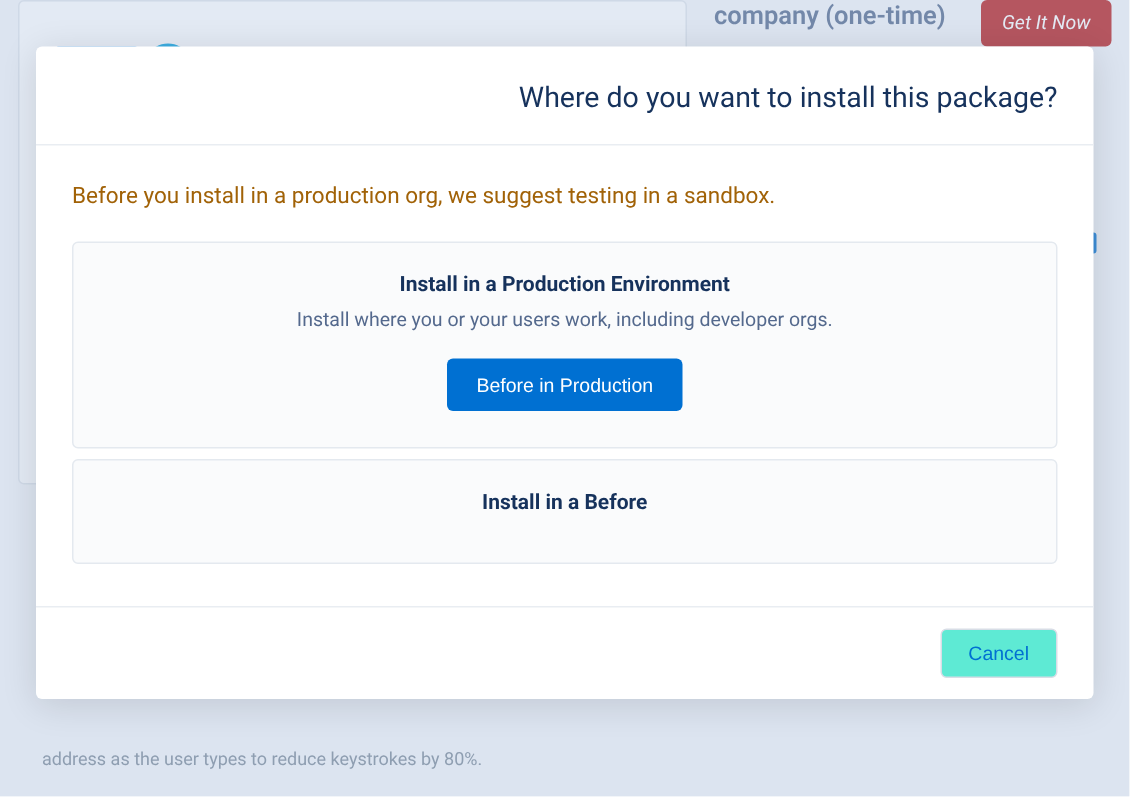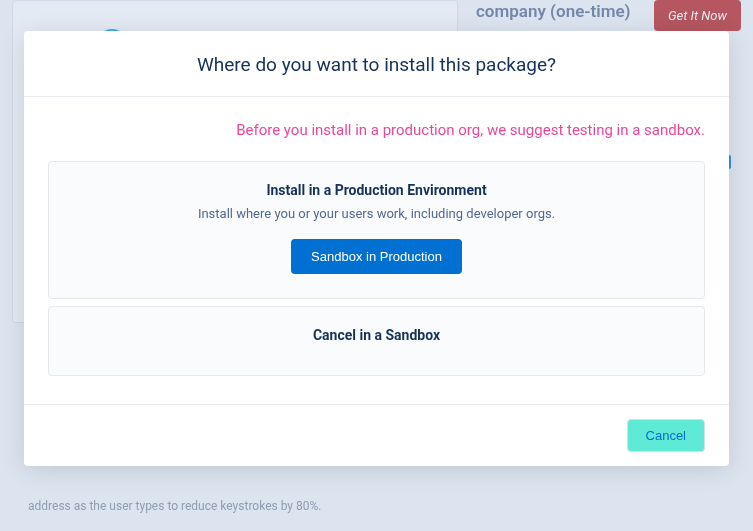--- a/index.html
+++ b/index.html
@@ -103,34 +103,34 @@
       position: absolute;
       top: 31px;
       left: 24px;
       width: 705px;
       background: #fff;
       border-radius: 4px;
       box-shadow: 0 4px 24px rgba(0,0,0,0.12);
     }
     .modal-header {
       padding: 22px 24px 20px;
-      text-align: center;
+      text-align: right;
       border-bottom: 1px solid #e9edf2;
     }
     .modal-title {
       font-size: 19px;
       font-weight: 400;
       color: #16325c;
     }
     .modal-body {
       padding: 24px 24px 28px;
     }
     .pre-text {
-      text-align: right;
-      color: #ec4899;
+      text-align: left;
+      color: #a16207;
       font-size: 15px;
       margin-bottom: 22px;
     }
     .option-card {
       border: 1px solid #e4e9ef;
       border-radius: 4px;
       background: #fafbfc;
       padding: 20px 20px 24px;
       text-align: center;
       margin-bottom: 7px;
@@ -229,23 +229,23 @@
 <div class="modal">
   <div class="modal-header">
     <h2 class="modal-title">Where do you want to install this package?</h2>
   </div>
   <div class="modal-body">
     <p class="pre-text">Before you install in a production org, we suggest testing in a sandbox.</p>
 
     <div class="option-card">
       <div class="option-title">Install in a Production Environment</div>
       <div class="option-desc">Install where you or your users work, including developer orgs.</div>
-      <button class="btn-primary">Sandbox in Production</button>
+      <button class="btn-primary">Before in Production</button>
     </div>
 
     <div class="option-card">
-      <div class="option-title">Cancel in a Sandbox</div>
+      <div class="option-title">Install in a Before</div>
     </div>
   </div>
   <div class="modal-footer">
     <button class="btn-secondary">Cancel</button>
   </div>
 </div>
 
 </body></html>

